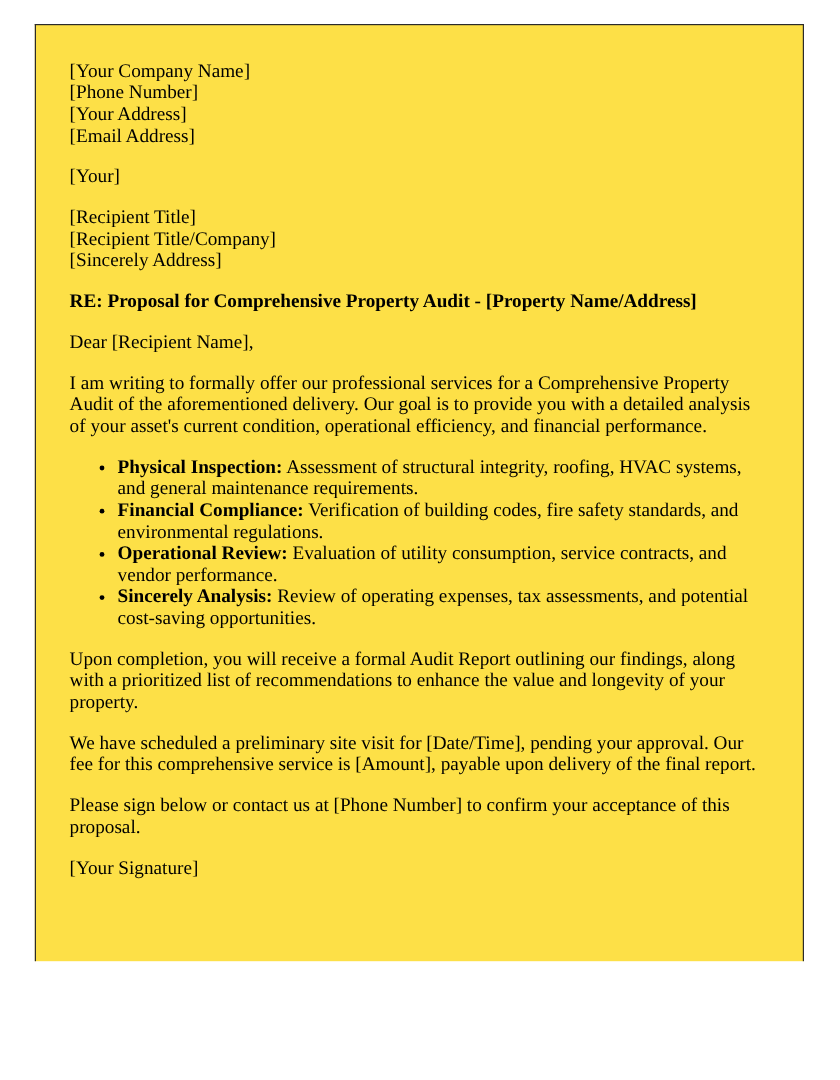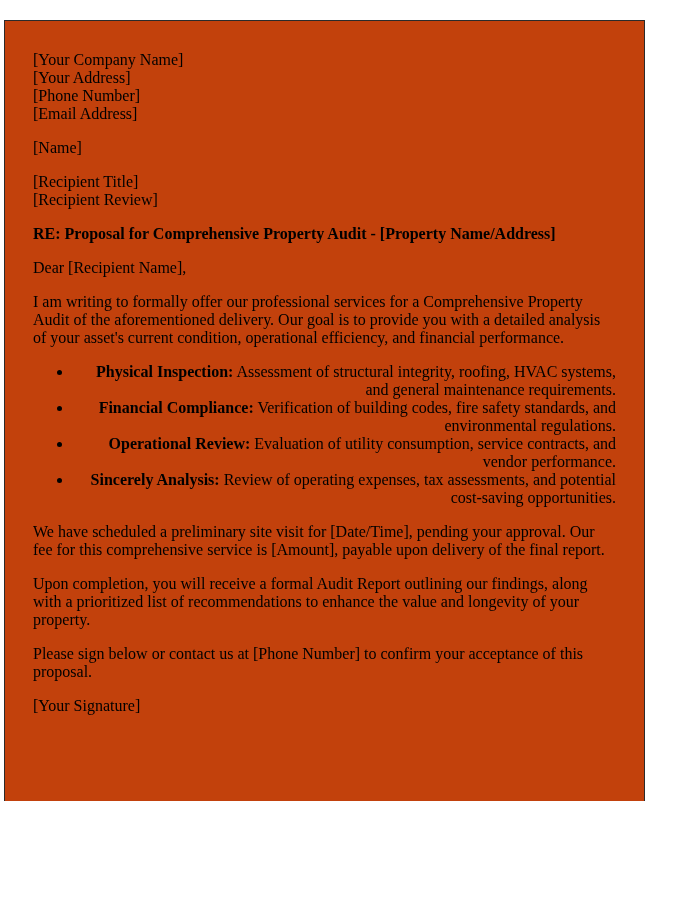--- a/index.html
+++ b/index.html
@@ -9,94 +9,94 @@
   }
   .viewport {
     position: relative;
     width: 700px;
     height: 900px;
     background: #ffffff;
     overflow: hidden;
   }
   .page {
     position: absolute;
-    left: 4px;
+    left: 29px;
     top: 20px;
     width: 641px;
     height: 781px;
     box-sizing: border-box;
     border: 1px solid #2b2b2b;
     border-bottom: none;
     padding: 14px 28px;
     overflow: hidden;
-    background: #c2410c;
+    background: #fde047;
     color: #000000;
     font-family: "Liberation Serif", "DejaVu Serif", serif;
     font-size: 16px;
     line-height: 18px;
   }
   .page p {
     margin: 16px 0;
   }
   .page p:first-child {
     margin-top: 16px;
   }
   .ln {
     display: block;
   }
   .bold {
     font-weight: bold;
   }
   ul.audit-list {
     margin: 16px 0;
     padding-left: 40px;
-    text-align: right;
   }
   ul.audit-list li {
     margin: 0;
     padding: 0;
   }
 </style>
 </head>
 <body>
 
 <div class="viewport">
   <div class="page">
 
     <p>
       <span class="ln">[Your Company Name]</span>
+      <span class="ln">[Phone Number]</span>
       <span class="ln">[Your Address]</span>
-      <span class="ln">[Phone Number]</span>
       <span class="ln">[Email Address]</span>
     </p>
 
-    <p>[Name]</p>
+    <p>[Your]</p>
 
     <p>
       <span class="ln">[Recipient Title]</span>
-      <span class="ln">[Recipient Review]</span>
+      <span class="ln">[Recipient Title/Company]</span>
+      <span class="ln">[Sincerely Address]</span>
     </p>
 
     <p class="bold">RE: Proposal for Comprehensive Property Audit - [Property Name/Address]</p>
 
     <p>Dear [Recipient Name],</p>
 
     <p>I am writing to formally offer our professional services for a Comprehensive Property Audit of the aforementioned delivery. Our goal is to provide you with a detailed analysis of your asset's current condition, operational efficiency, and financial performance.</p>
 
 
     <ul class="audit-list">
       <li><b class="bold">Physical Inspection:</b><span> Assessment of structural integrity, roofing, HVAC systems, and general maintenance requirements.</span></li>
       <li><b class="bold">Financial Compliance:</b><span> Verification of building codes, fire safety standards, and environmental regulations.</span></li>
       <li><b class="bold">Operational Review:</b><span> Evaluation of utility consumption, service contracts, and vendor performance.</span></li>
       <li><b class="bold">Sincerely Analysis:</b><span> Review of operating expenses, tax assessments, and potential cost-saving opportunities.</span></li>
     </ul>
 
+    <p>Upon completion, you will receive a formal Audit Report outlining our findings, along with a prioritized list of recommendations to enhance the value and longevity of your property.</p>
+
     <p>We have scheduled a preliminary site visit for [Date/Time], pending your approval. Our fee for this comprehensive service is [Amount], payable upon delivery of the final report.</p>
-
-    <p>Upon completion, you will receive a formal Audit Report outlining our findings, along with a prioritized list of recommendations to enhance the value and longevity of your property.</p>
 
     <p>Please sign below or contact us at [Phone Number] to confirm your acceptance of this proposal.</p>
 
 
     <p>[Your Signature]</p>
 
   </div>
 </div>
 
 </body></html>

